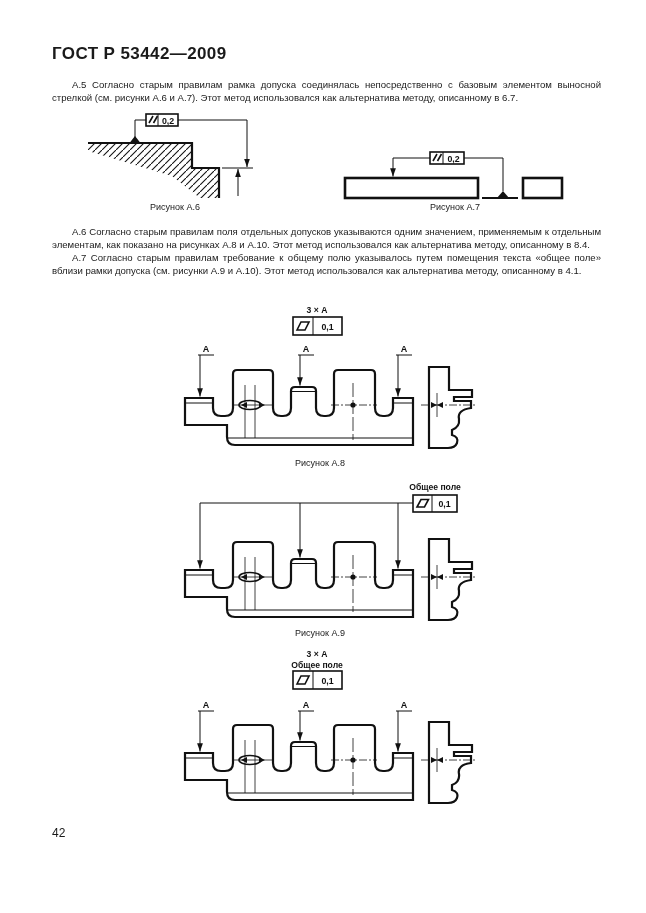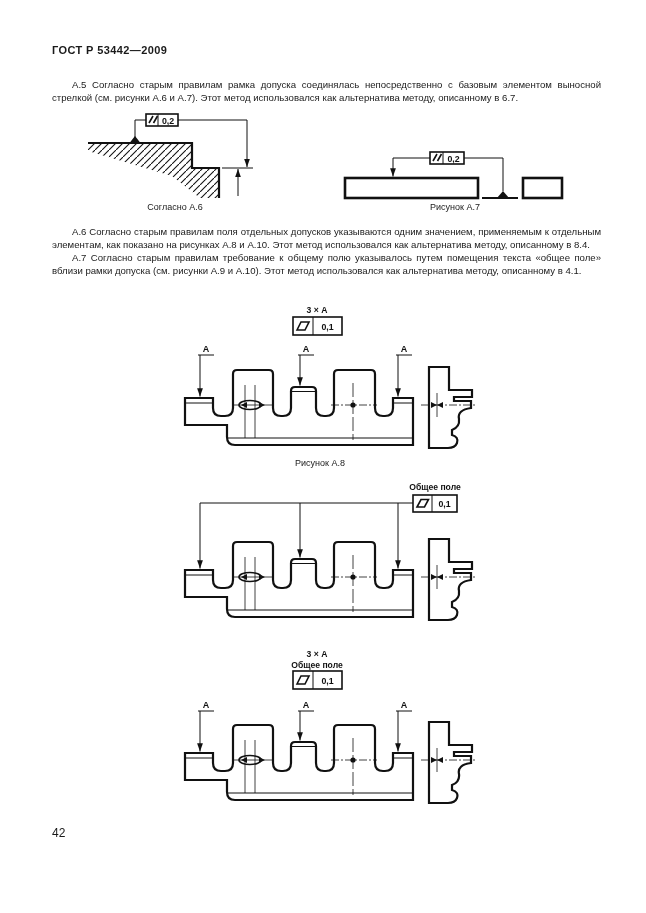--- a/index.html
+++ b/index.html
@@ -1,21 +1,21 @@
 <!DOCTYPE html>
 <html><head>
 <meta charset="utf-8">
 <style>
   html,body{margin:0;padding:0;background:#888;}
   #page{
     position:relative;width:646px;height:913px;background:#ffffff;
     font-family:"Liberation Sans","DejaVu Sans",sans-serif;color:#1a1a1a;
     margin:0 auto;overflow:hidden;
   }
-  .hdr{position:absolute;left:52px;top:44px;font-size:11px;font-weight:bold;letter-spacing:.4px;}
+  .hdr{position:absolute;left:52px;top:44px;font-size:17px;font-weight:bold;letter-spacing:.4px;}
   .para{position:absolute;left:52px;width:549px;font-size:9.6px;line-height:13px;text-align:justify;}
   .para p{margin:0;text-indent:20px;}
   .caption{position:absolute;font-size:9px;text-align:center;}
   .figsvg{position:absolute;}
   .pagenum{position:absolute;left:52px;top:826px;font-size:12px;}
   svg text{fill:#111;}
   .lblA{font-size:9px;font-weight:bold;}
   .frval{font-size:8.8px;font-weight:bold;}
   .smlbl{font-size:8.6px;font-weight:bold;}
   .thick{stroke:#111;stroke-width:2.2;fill:none;}
@@ -72,21 +72,21 @@
     <rect x="86" y="6" width="32" height="12" class="med" fill="#fff"></rect>
     <path class="thin" d="M98,6 V18"></path>
     <path class="med" d="M89,15 L93,8 M93.5,15 L97.5,8"></path>
     <text x="108" y="15.5" text-anchor="middle" class="frval">0,2</text>
 
     <path class="thin" d="M86,12 H75 V29"></path>
     <polygon points="69.5,35 80.5,35 75,28" fill="#111"></polygon>
     <path class="thin" d="M118,12 H187 V59" marker-end="url(#arr)"></path>
     <path class="thin" d="M178,88 V61" marker-end="url(#arr)"></path>
   </svg>
-  <div class="caption" style="left:60px;top:202px;width:230px">Согласно А.6</div>
+  <div class="caption" style="left:60px;top:202px;width:230px">Рисунок А.6</div>
 
   <svg class="figsvg" style="left:330px;top:108px" width="280" height="92" viewBox="0 0 280 92">
     <rect x="15" y="70" width="133" height="20" stroke="#111" stroke-width="2.6" fill="none"></rect>
     <rect x="193" y="70" width="39" height="20" stroke="#111" stroke-width="2.6" fill="none"></rect>
     <path class="thick" d="M152,90 H188"></path>
     <polygon points="167,90 179,90 173,83" fill="#111"></polygon>
 
     <rect x="100" y="44" width="34" height="12" class="med" fill="#fff"></rect>
     <path class="thin" d="M113,44 V56"></path>
     <path class="med" d="M103,53 L107,46 M107.5,53 L111.5,46"></path>
@@ -126,20 +126,21 @@
     <rect x="243" y="20" width="44" height="17" class="med" fill="#fff"></rect>
     <path class="thin" d="M262,20 V37"></path>
     <path class="med" d="M247,32 L251,24.5 L258.5,24.5 L254.5,32 Z"></path>
     <text x="274.5" y="31.5" text-anchor="middle" class="frval">0,1</text>
 
     <path class="thin" d="M30,28 H243"></path>
     <path class="thin" d="M30,28 V93.5" marker-end="url(#arr)"></path>
     <path class="thin" d="M130,28 V82.5" marker-end="url(#arr)"></path>
     <path class="thin" d="M228,28 V93.5" marker-end="url(#arr)"></path>
   </svg>
+  <div class="caption" style="left:170px;top:628px;width:300px">Рисунок А.9</div>
 
   <svg class="figsvg" style="left:170px;top:645px" width="320" height="165" viewBox="0 0 320 165">
     <use href="#partviews" x="15" y="55"></use>
     <text x="147" y="12" text-anchor="middle" class="smlbl">3 × А</text>
     <text x="147" y="22.5" text-anchor="middle" class="smlbl">Общее поле</text>
     <rect x="123" y="26" width="49" height="18" class="med" fill="#fff"></rect>
     <path class="thin" d="M143,26 V44"></path>
     <path class="med" d="M127,39 L131,31 L139,31 L135,39 Z"></path>
     <text x="157.5" y="38.5" text-anchor="middle" class="frval">0,1</text>
 

